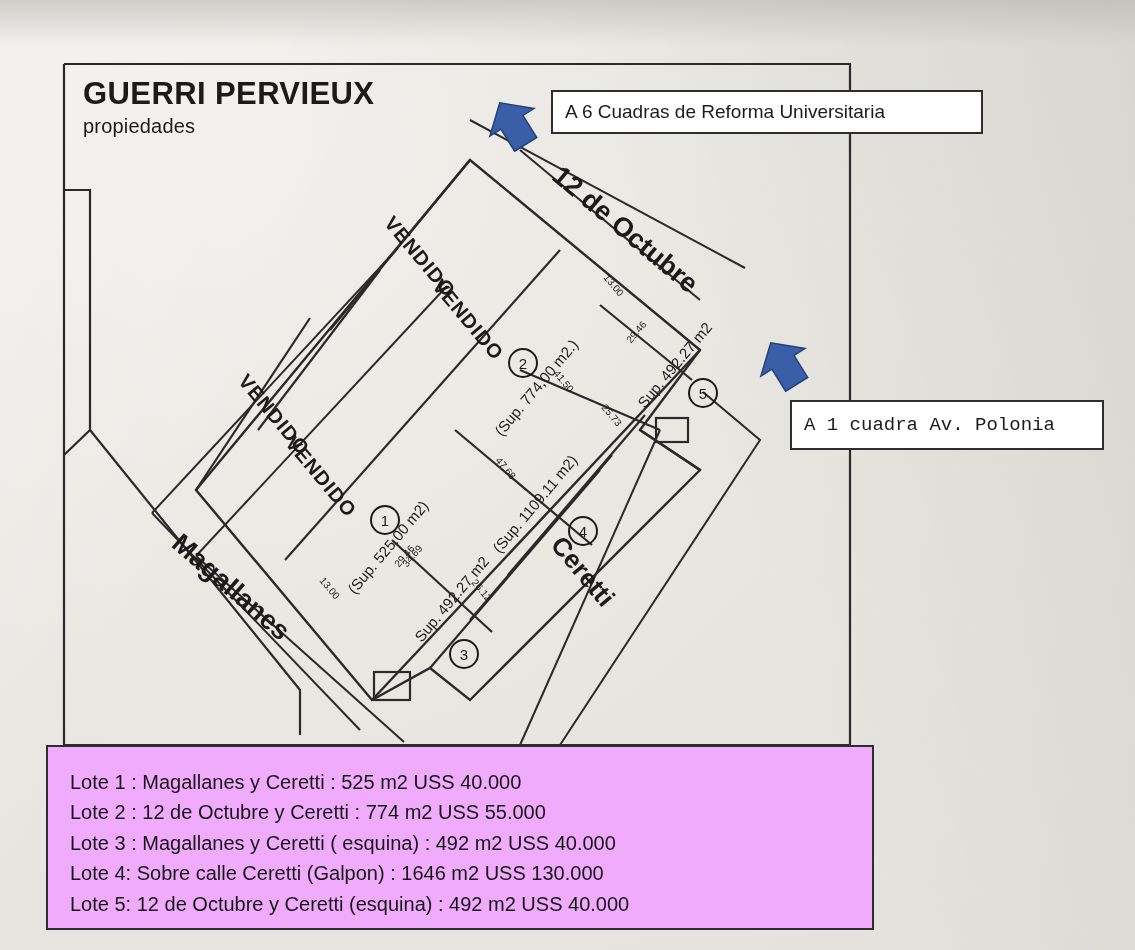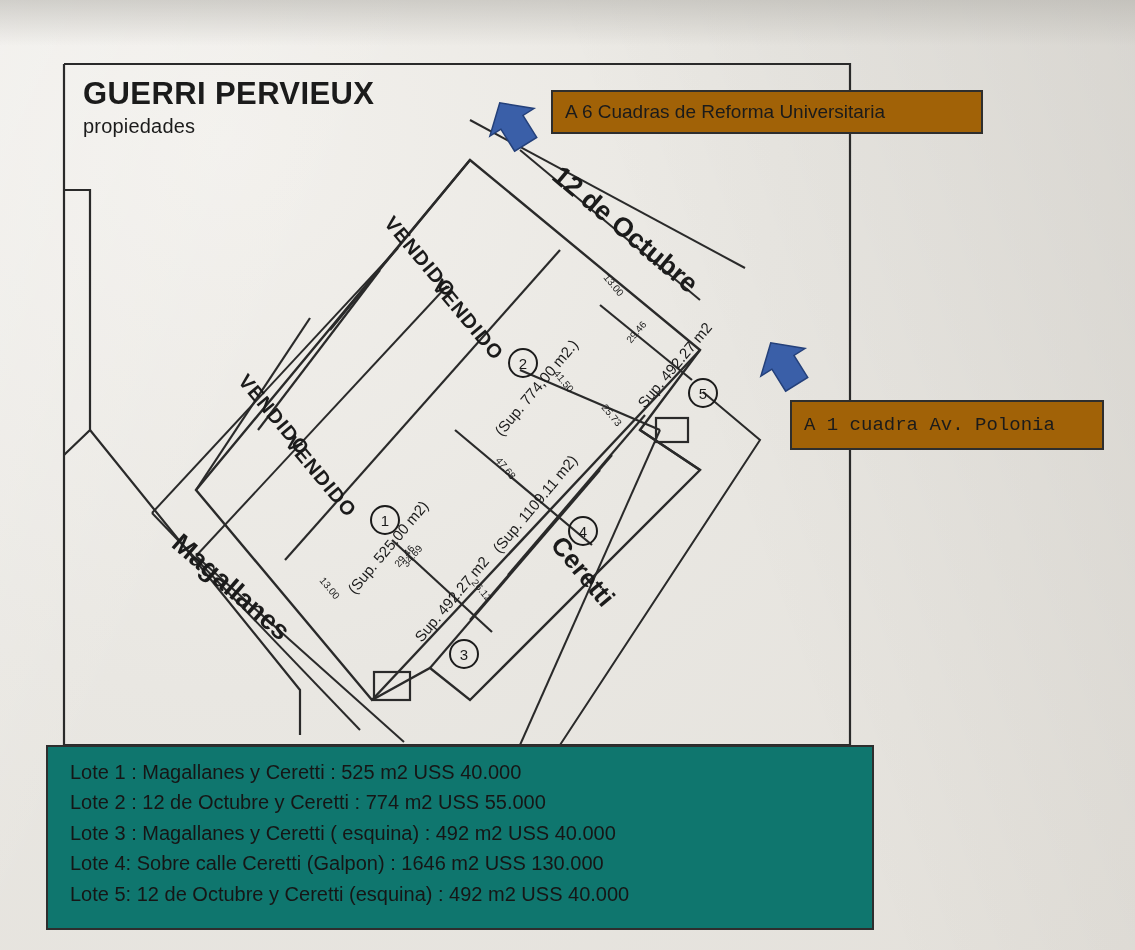--- a/index.html
+++ b/index.html
@@ -33,35 +33,35 @@
   }
   .title-main{
     font-size:31px;font-weight:bold;letter-spacing:.4px;line-height:1.05;
   }
   .title-sub{
     font-size:20px;font-weight:normal;margin-top:4px;letter-spacing:.2px;
   }
   .callout{
     position:absolute;
     border:2px solid #2e2e2e;
-    background:#a16207;
+    background:#ffffff;
     color:#1b1b1b;
     font-size:19px;
     display:flex;align-items:center;
     padding:0 12px;
     box-sizing:border-box;
   }
   #callout-reforma{left:551px;top:90px;width:432px;height:44px;}
   #callout-polonia{left:790px;top:400px;width:314px;height:50px;font-family:Liberation Mono, monospace;}
   .legend{
     position:absolute;left:46px;top:745px;width:828px;height:185px;
     border:2px solid #2e2e2e;
-    background:#0f766e;
+    background:#f0abfc;
     box-sizing:border-box;
-    padding:10px 0 0 22px;
+    padding:20px 0 0 22px;
   }
   .legend-line{
     font-size:20px;color:#161616;line-height:1.52;white-space:nowrap;
   }
   .lot-label{
     position:absolute;color:#1b1b1b;font-size:14px;
     transform-origin:left top;white-space:nowrap;
   }
   .vendido{
     position:absolute;color:#1b1b1b;font-size:20px;font-weight:600;

